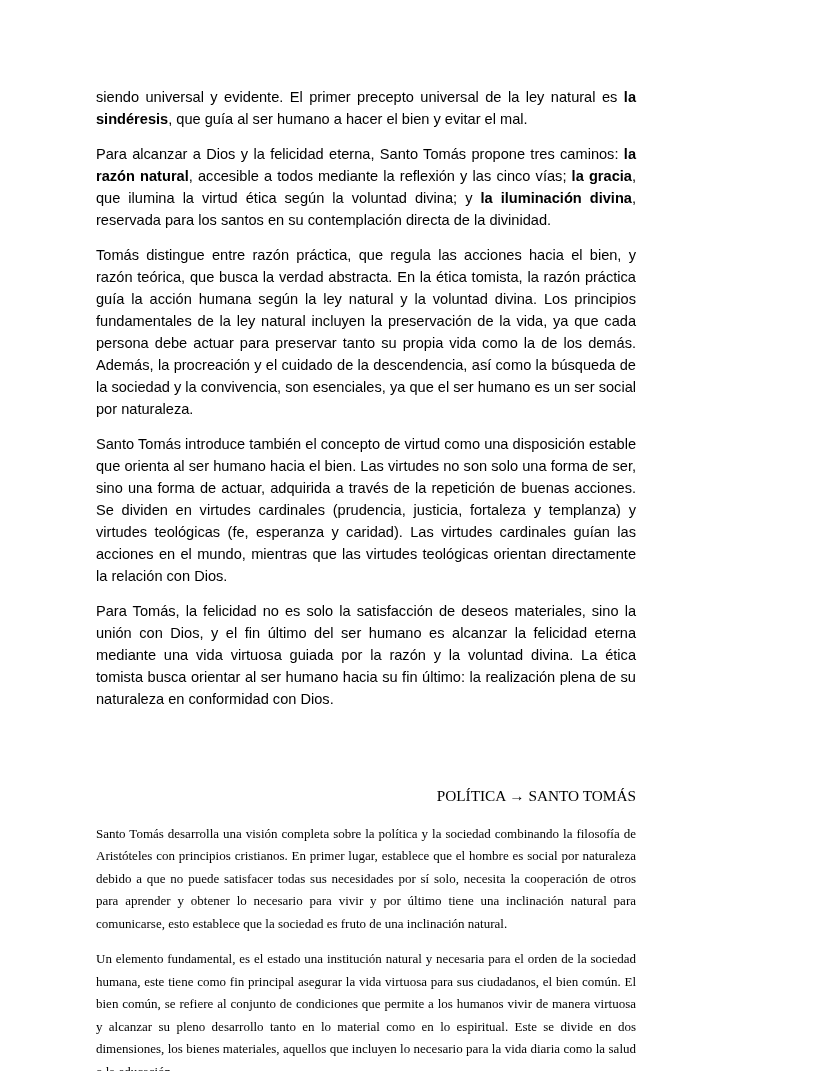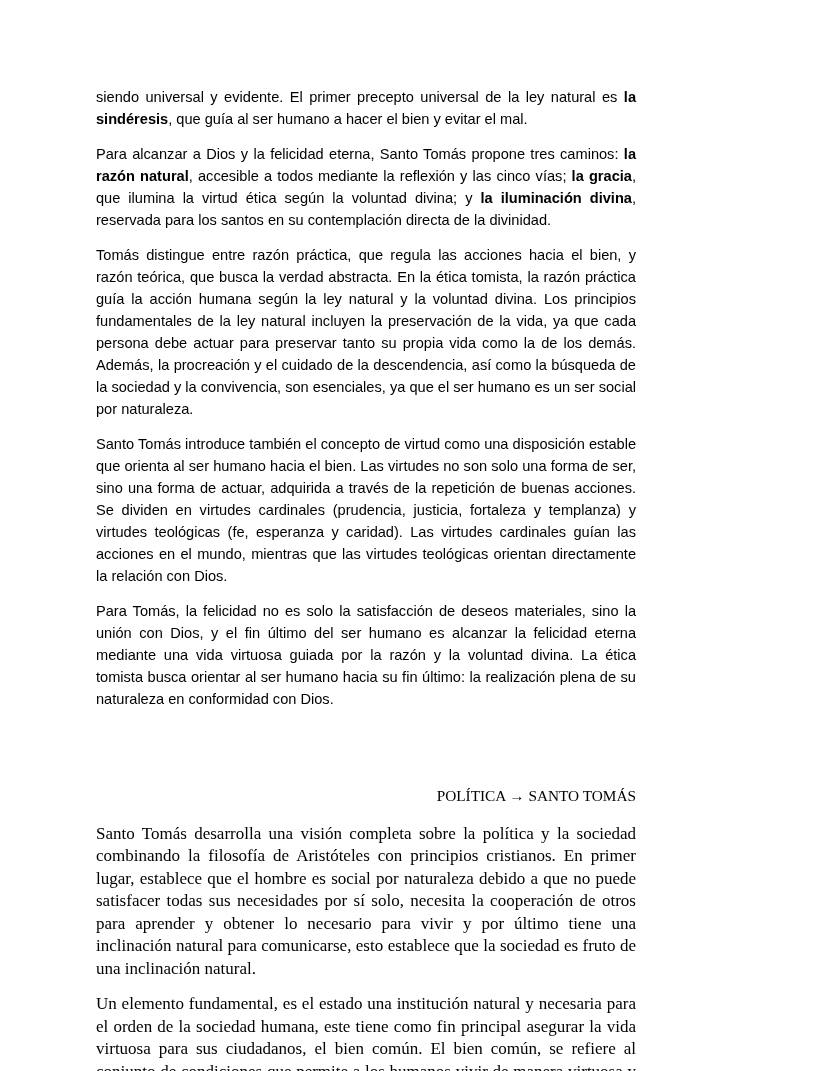--- a/index.html
+++ b/index.html
@@ -21,21 +21,21 @@
     margin: 0 0 13px 0;
     text-align: justify;
   }
   .sans {
     font-family: "Liberation Sans", sans-serif;
     font-size: 14.6px;
     line-height: 22px;
   }
   .serif {
     font-family: "Liberation Serif", serif;
-    font-size: 17px;
+    font-size: 13px;
     line-height: 22.5px;
   }
   .heading {
     margin: 75px 0 15px 0;
     text-align: right;
     font-weight: normal;
     font-family: "Liberation Serif", serif;
     font-size: 15.3px;
     line-height: 22.5px;
   }

